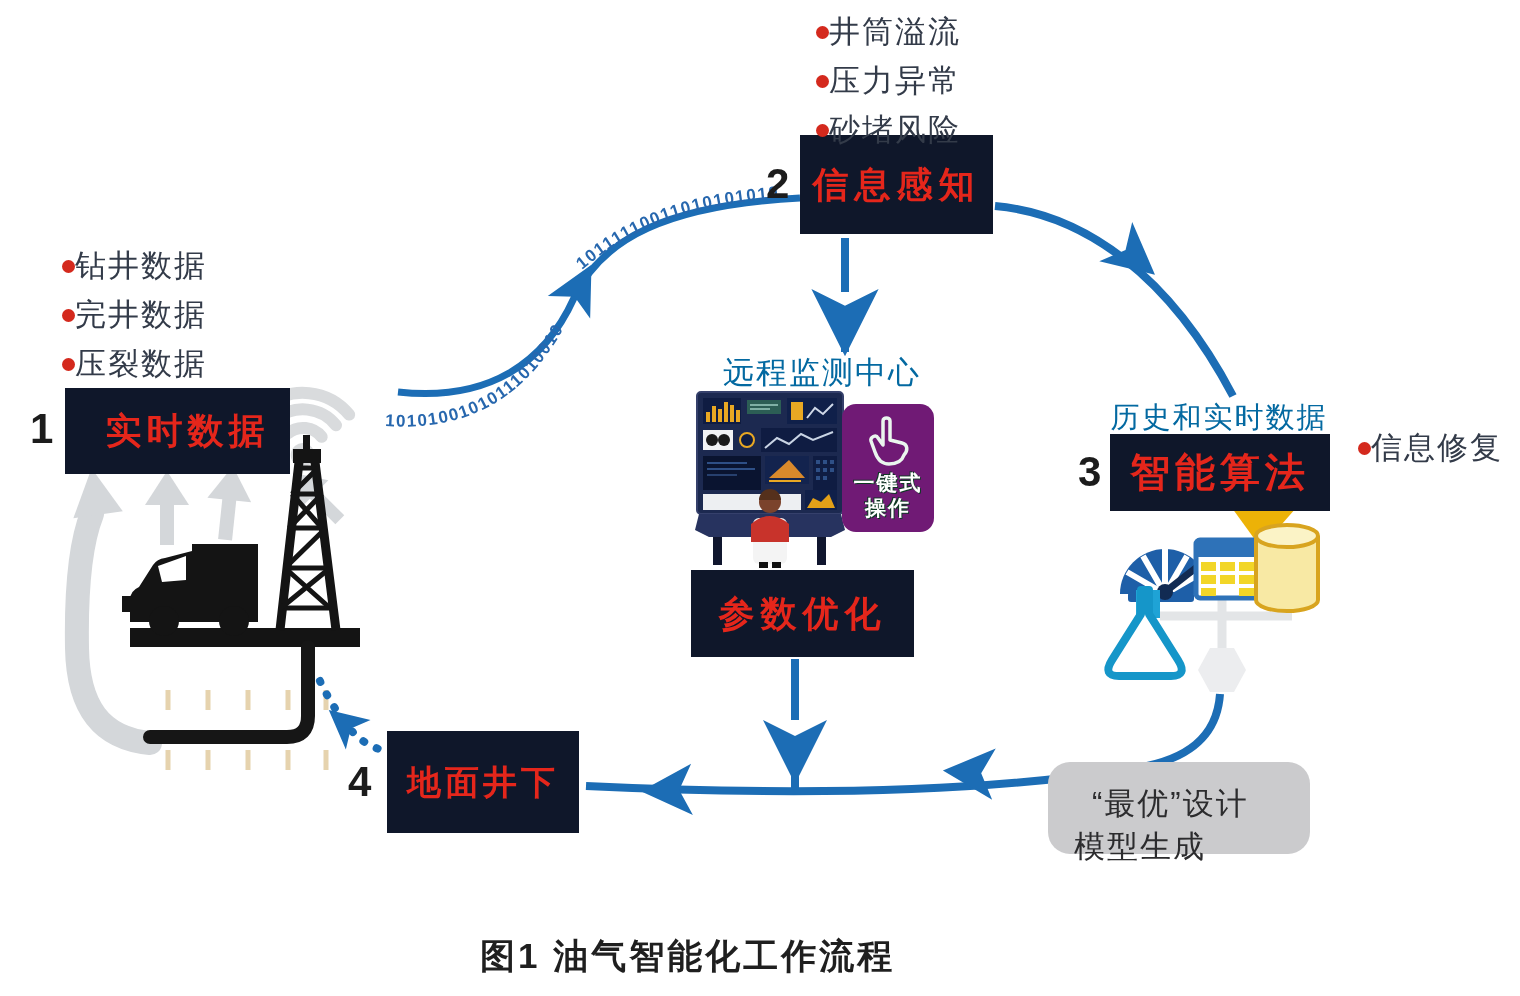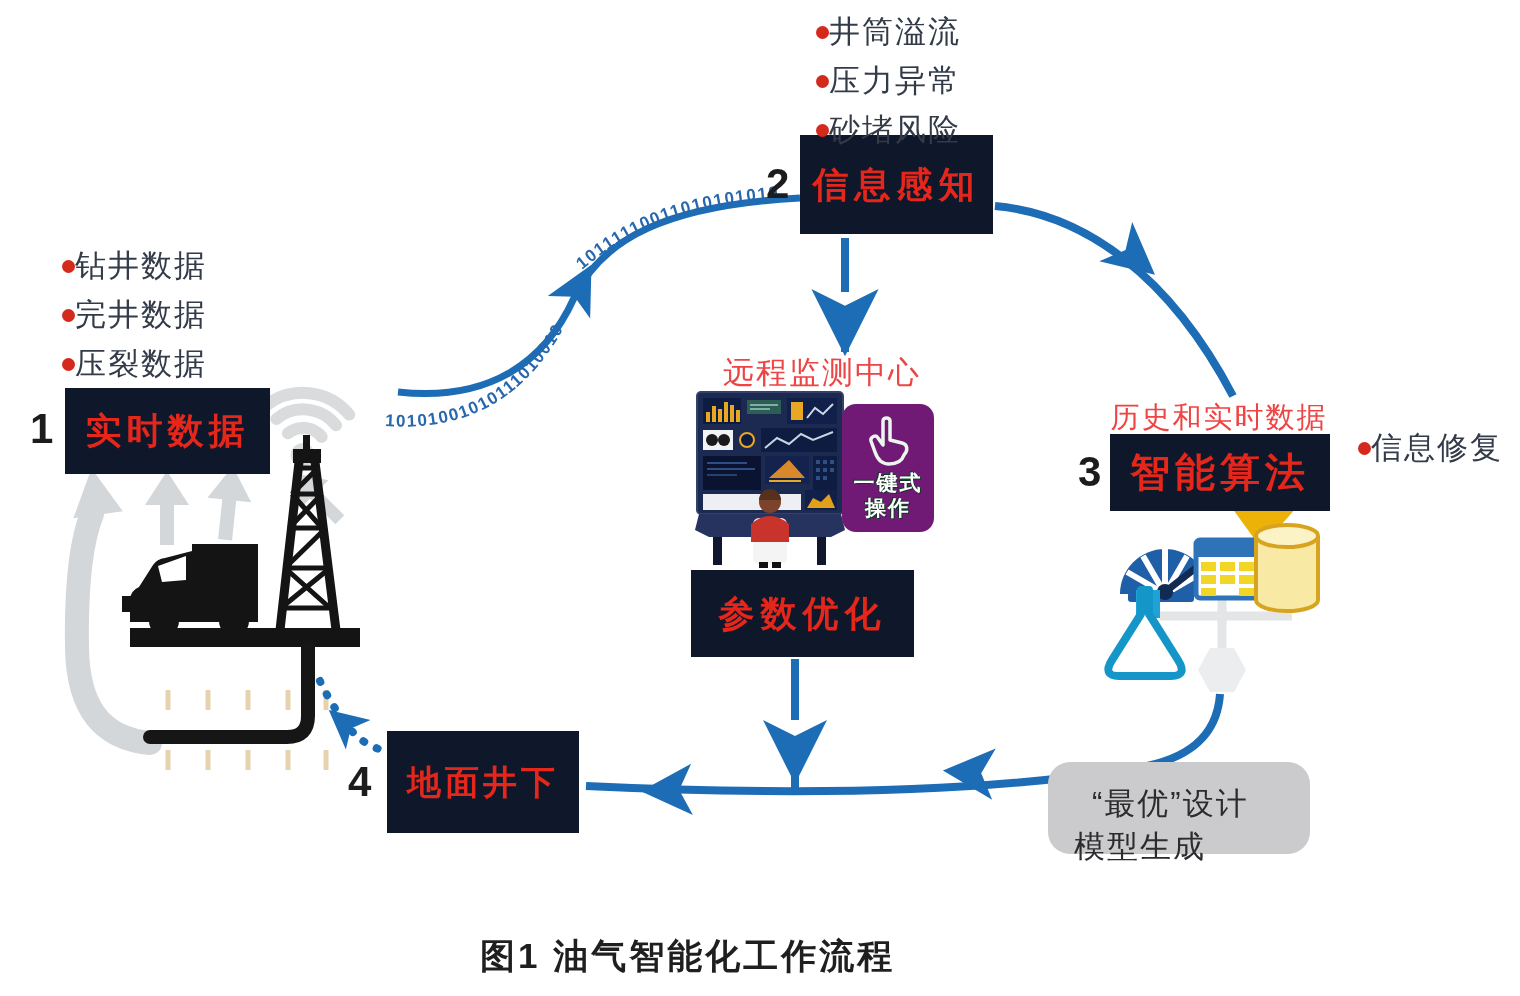--- a/index.html
+++ b/index.html
@@ -10,21 +10,21 @@
   #art{position:absolute;left:0;top:0;z-index:1;}
   .ybox{
     position:absolute;z-index:3;background:#0f172a;color:#E5261B;font-weight:bold;
     display:flex;flex-direction:column;align-items:center;justify-content:center;
     text-align:center;line-height:1.26;
   }
   .num{position:absolute;z-index:3;font-size:42px;font-weight:600;color:#1c1c1c;}
   .blist{position:absolute;z-index:3;display:flex;flex-direction:column;gap:9px;}
   .bitem{display:flex;align-items:center;gap:0;height:40px;font-size:31px;color:#333b49;letter-spacing:2px;}
   .dot{width:13px;height:13px;border-radius:50%;background:#D4291D;flex:0 0 13px;}
-  .lab{position:absolute;z-index:3;color:#ef4444;letter-spacing:2px;font-family:Liberation Serif, serif;}
+  .lab{position:absolute;z-index:3;color:#0369a1;letter-spacing:2px;font-family:Liberation Serif, serif;}
   .bubble{
     position:absolute;z-index:2;left:1048px;top:762px;width:262px;height:92px;
     background:#CBCBCD;border-radius:22px;color:#2c2c2e;font-size:31px;line-height:43px;
     padding:20px 10px 0 26px;box-sizing:border-box;letter-spacing:2px;
   }
   .badge{
     position:absolute;z-index:3;left:842px;top:404px;width:92px;height:128px;
     background:#701a75;border-radius:14px;display:flex;flex-direction:column;align-items:center;
     padding-top:6px;box-sizing:border-box;
   }
@@ -235,21 +235,21 @@
   </div>
 
   <div class="badge">
     <svg width="58" height="60" viewBox="0 0 58 60">
       <path d="M30,54 C22,54 18,48 16,42 L12,31 C11,27 17,24 19,28 L24,35 L24,11 C24,7 31,7 31,11 L31,30 L43,33 C49,34.5 49,41 45,45 C43,51 37,54 30,54 Z" stroke="#EAF6EE" stroke-width="3.5" fill="none" stroke-linejoin="round" stroke-linecap="round"></path>
     </svg>
     <div class="t">一键式</div>
     <div class="t">操作</div>
   </div>
 
-  <div class="ybox" style="left:65px;top:388px;width:205px;height:86px;font-size:36px;letter-spacing:5px;">
+  <div class="ybox" style="left:65px;top:388px;width:205px;height:86px;font-size:36px;letter-spacing:5px;padding-left:20px;">
     <span>实时数据</span>
   </div>
   <div class="ybox" style="left:800px;top:135px;width:193px;height:99px;font-size:36px;letter-spacing:6px;">
     <span>信息感知</span>
   </div>
   <div class="ybox" style="left:1110px;top:434px;width:220px;height:77px;font-size:40px;letter-spacing:5px;">
     <span>智能算法</span>
   </div>
   <div class="ybox" style="left:387px;top:731px;width:192px;height:102px;font-size:34px;letter-spacing:4px;">
     <span>地面井下</span>

